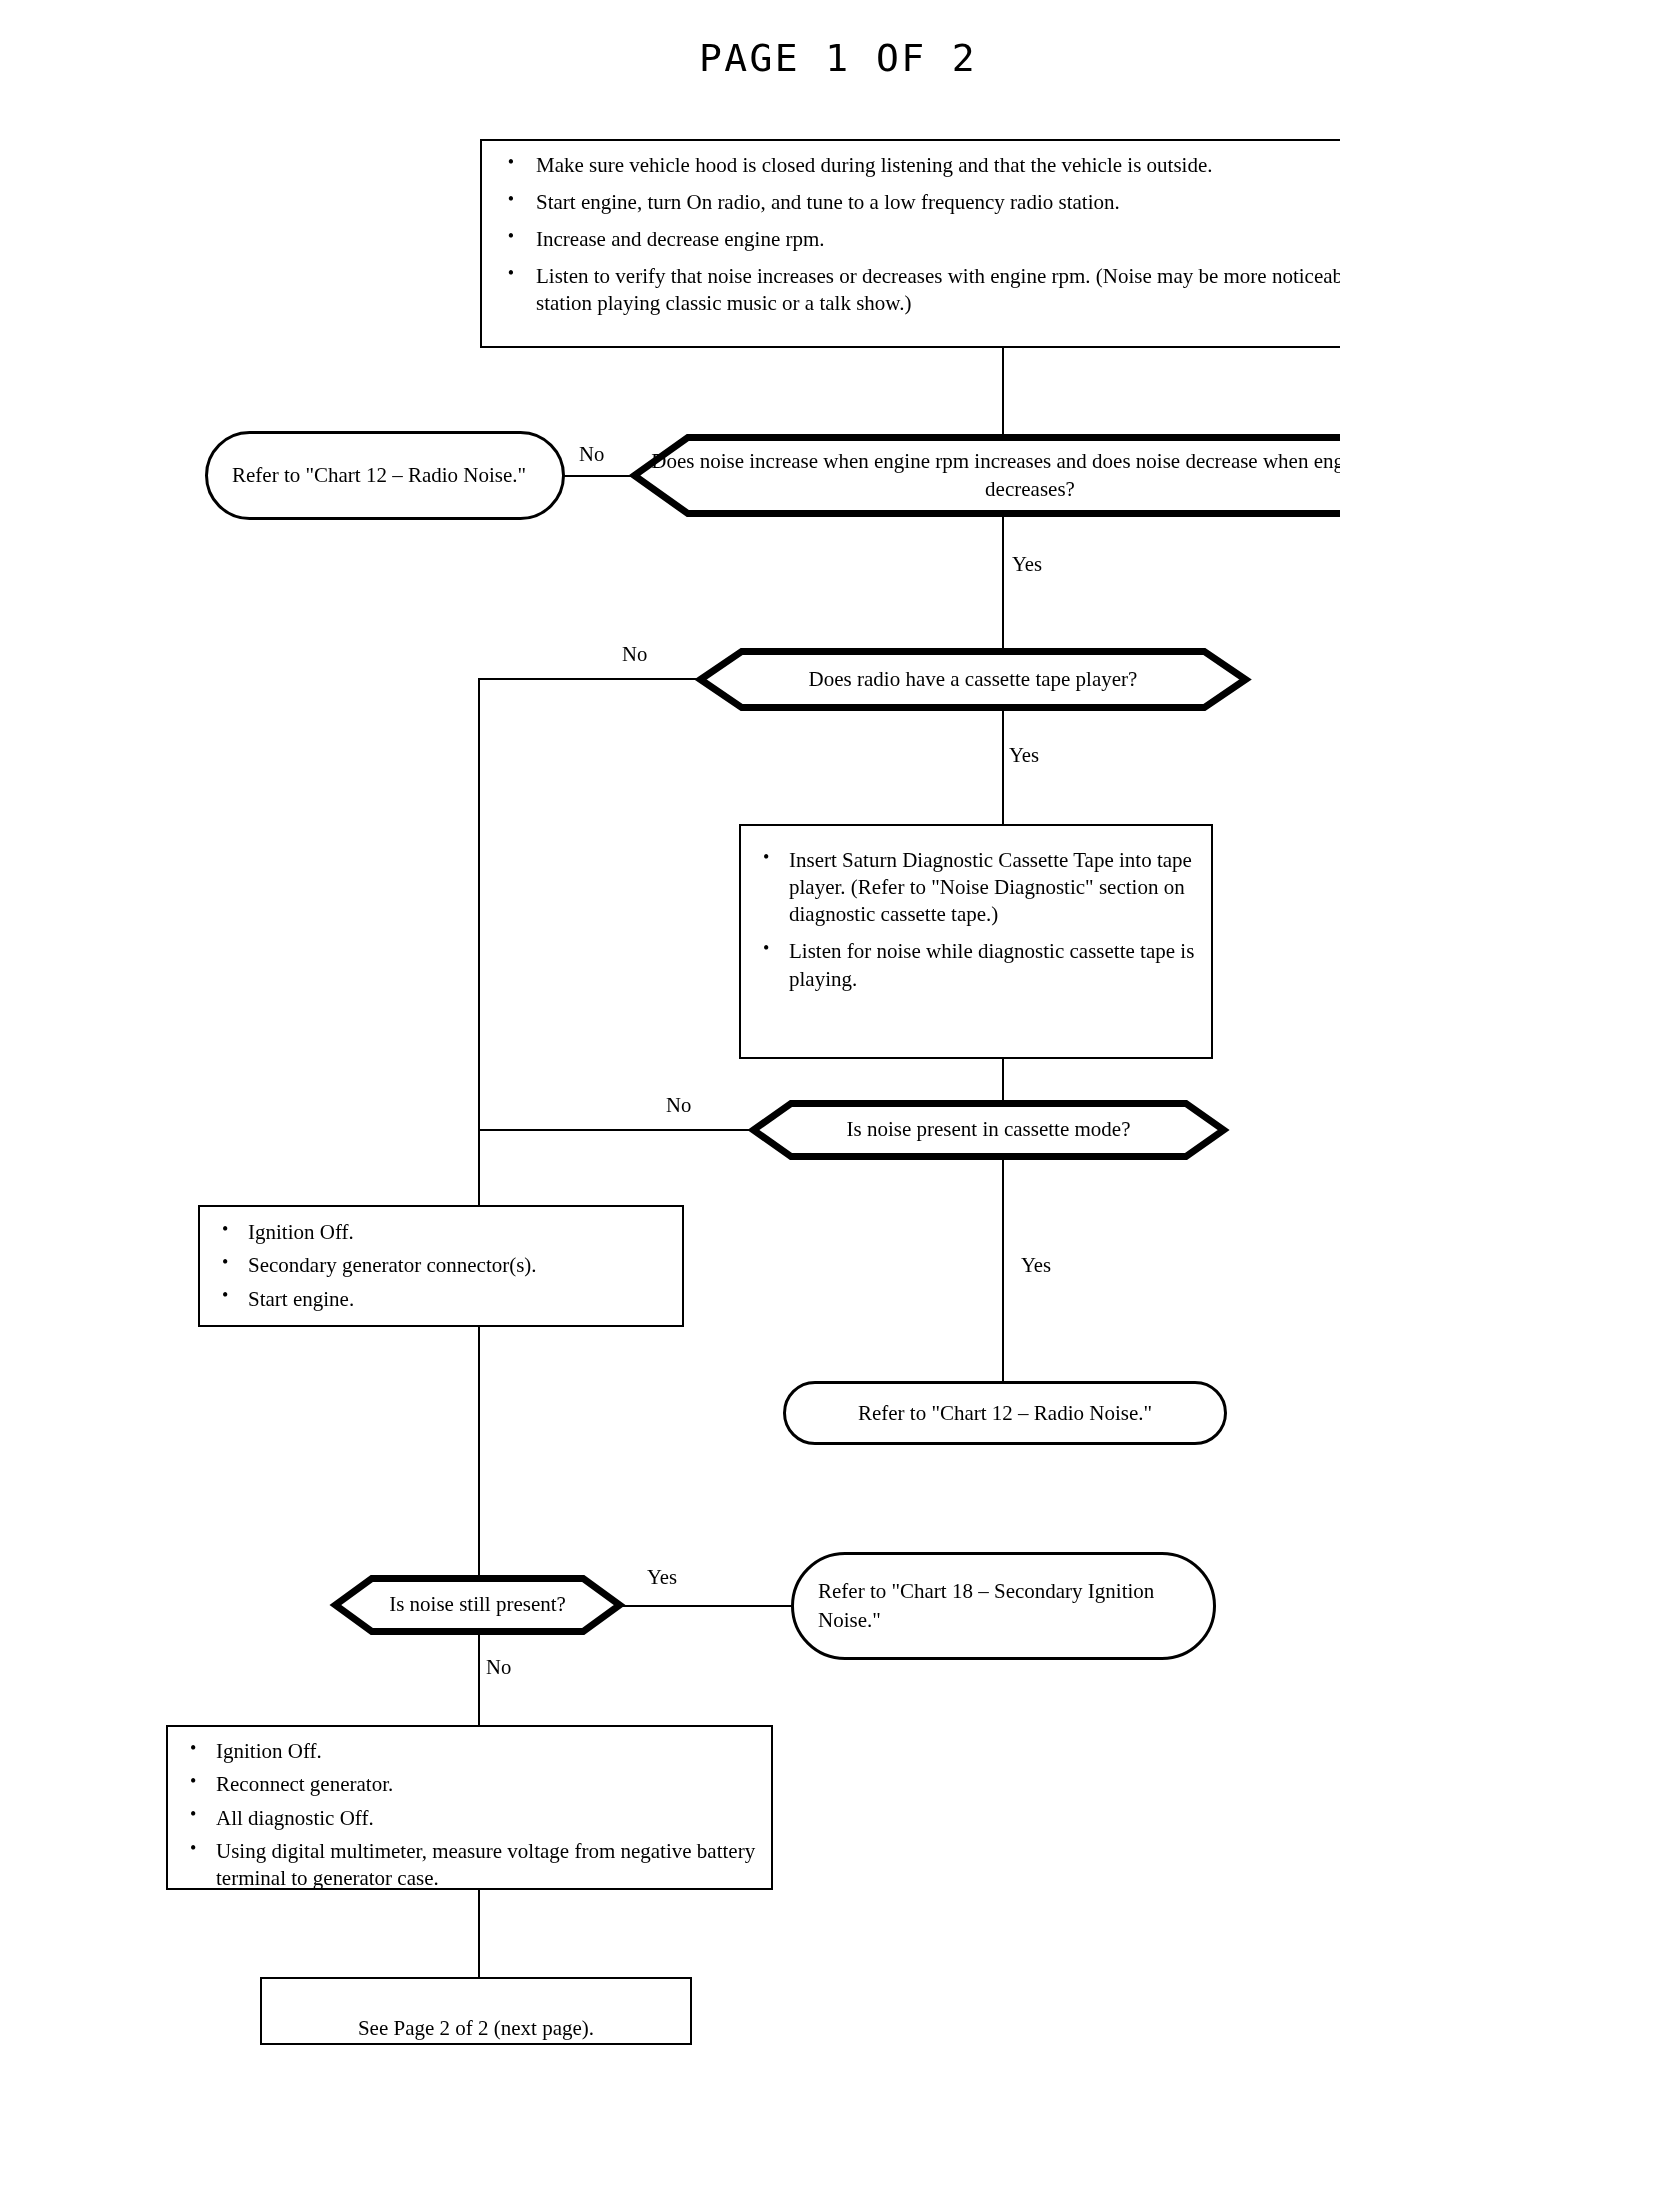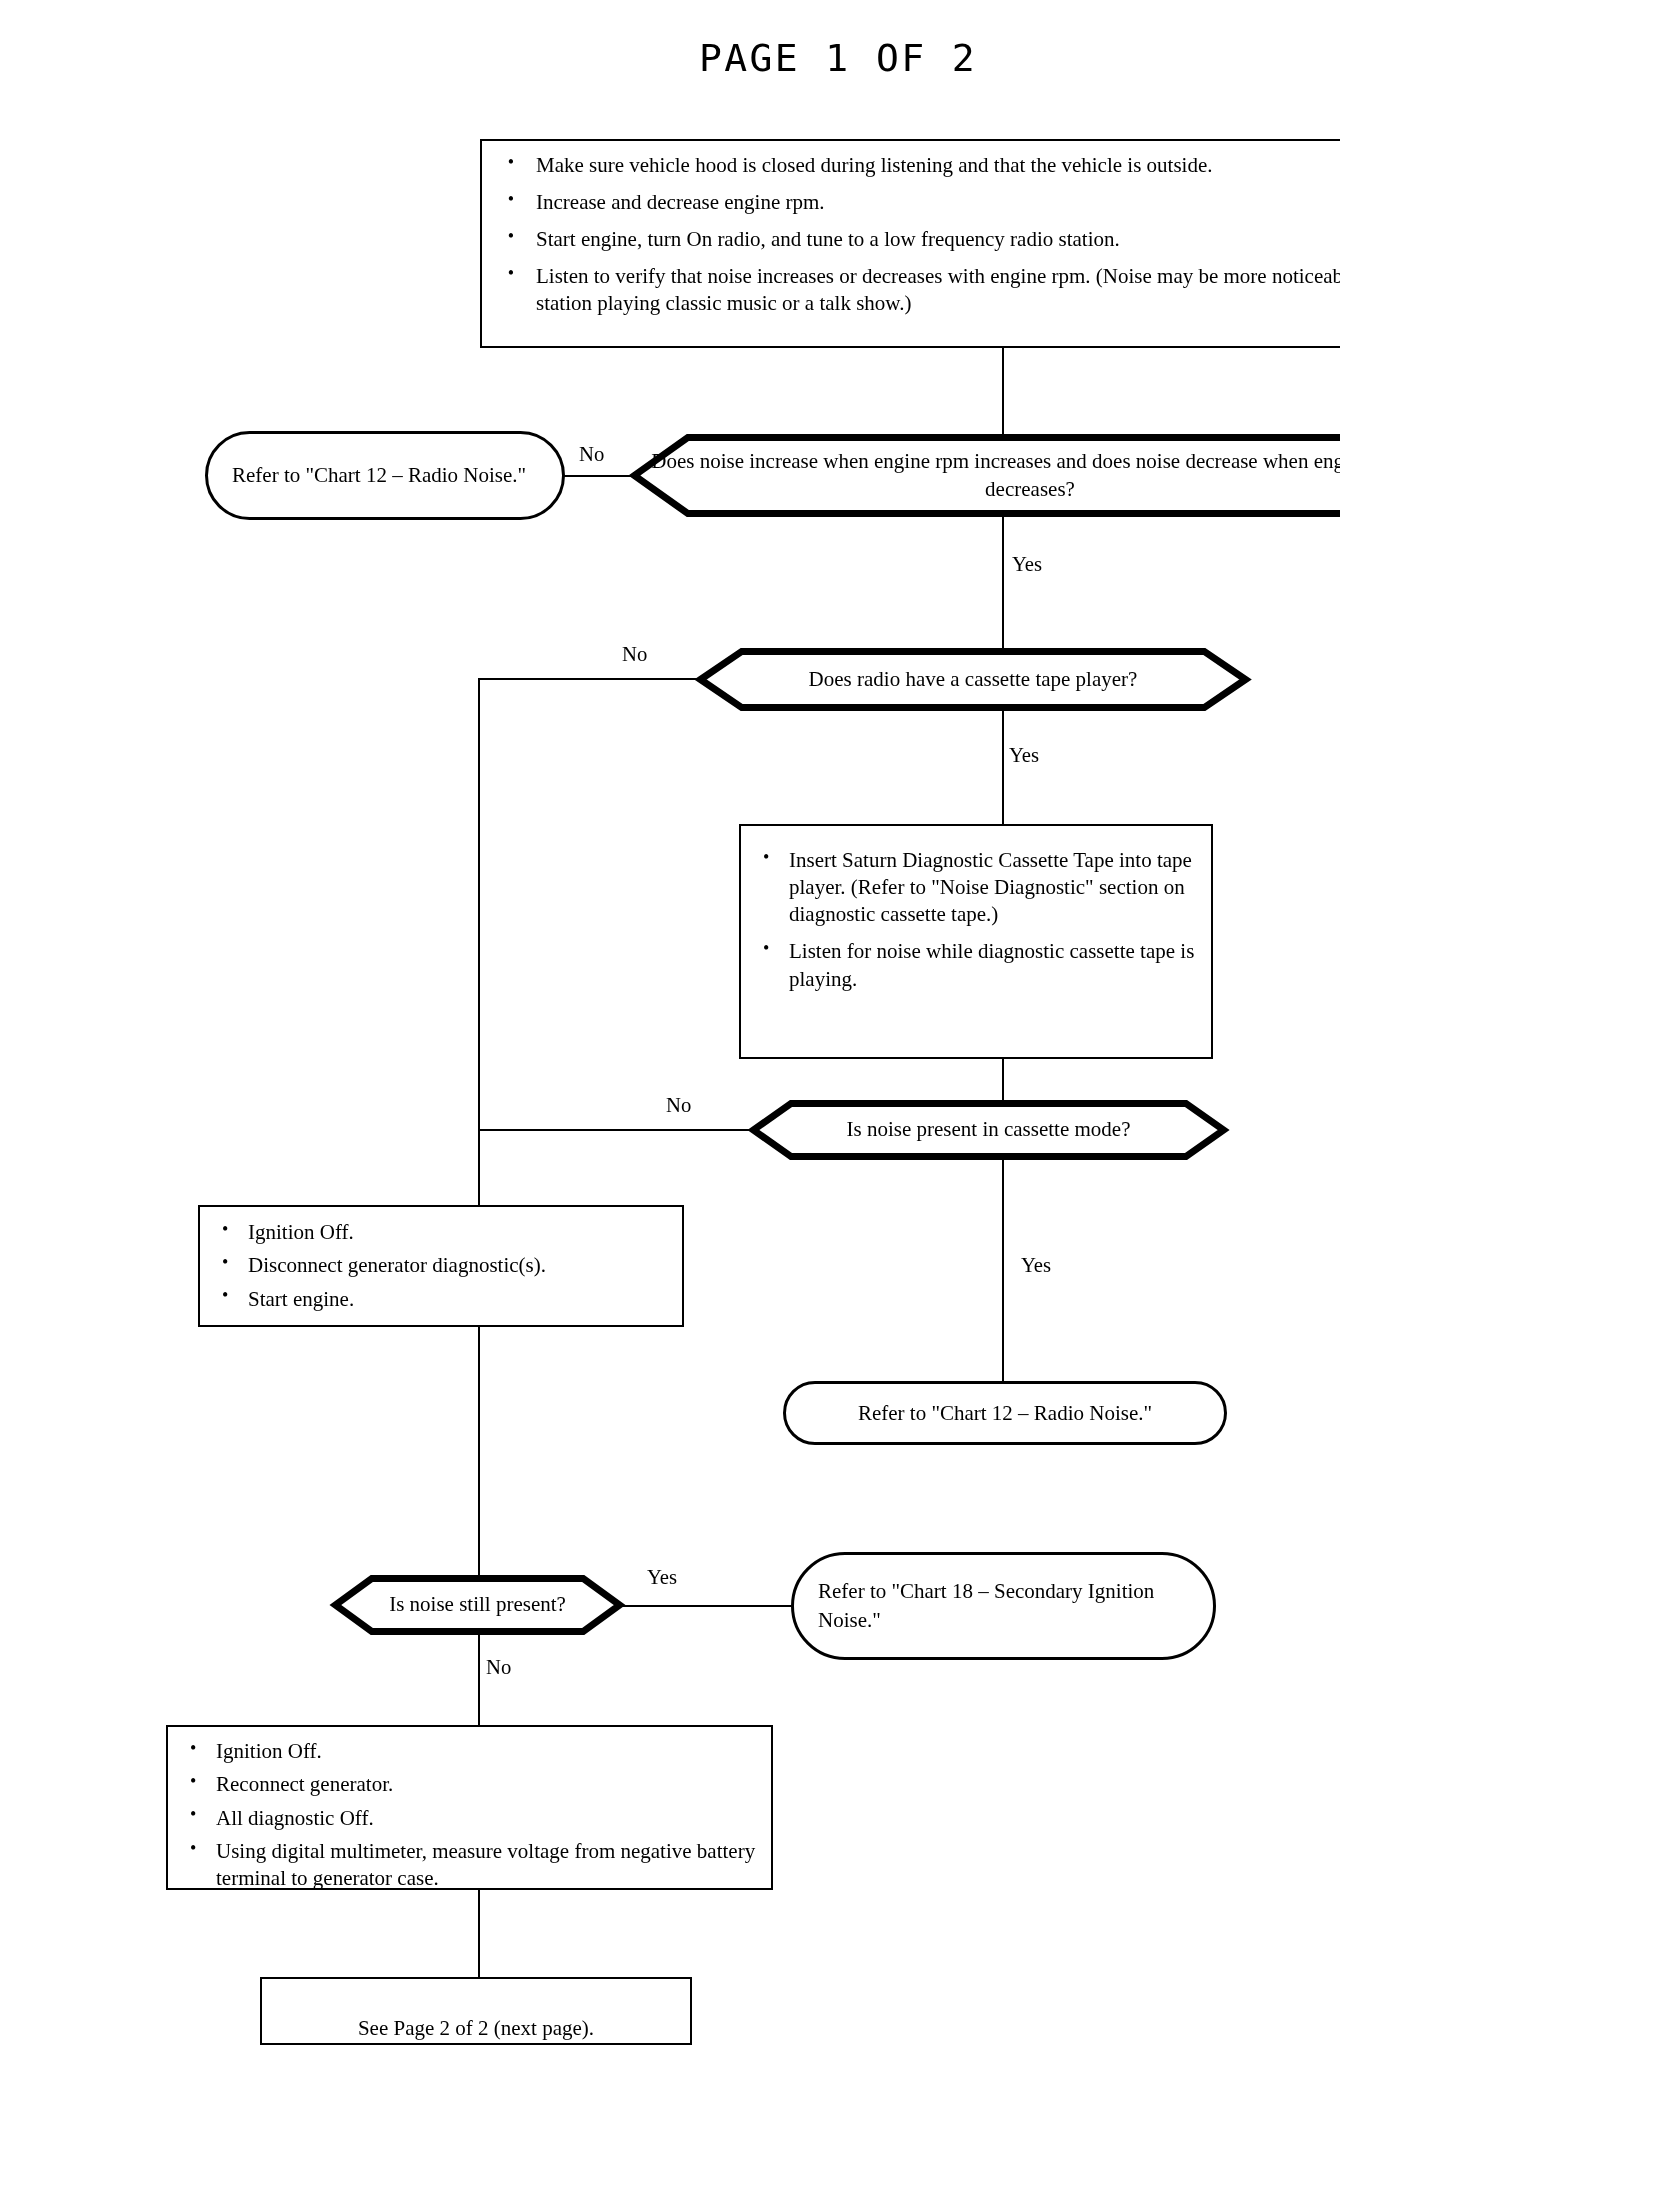--- a/index.html
+++ b/index.html
@@ -144,22 +144,22 @@
 <body>
 
 <div id="page">
 
   <div id="page-title">PAGE 1 OF 2</div>
 
   <div class="node proc" style="left:480px; top:139px; width:1022px; height:209px;">
     <div class="inner">
       <ul class="bullets">
         <li>Make sure vehicle hood is closed during listening and that the vehicle is outside.</li>
+        <li>Start engine, turn On radio, and tune to a low frequency radio station.</li>
         <li>Increase and decrease engine rpm.</li>
-        <li>Start engine, turn On radio, and tune to a low frequency radio station.</li>
         <li>Listen to verify that noise increases or decreases with engine rpm. (Noise may be more noticeable on a radio station playing classic music  or a talk show.)</li>
       </ul>
     </div>
   </div>
 
   <div class="vline" style="left:1002px; top:348px; height:89px;"></div>
 
   <div class="hex" style="left:632px; top:435px; width:796px; height:81px;">
     <svg viewBox="0 0 1310 134" preserveAspectRatio="none">
       <polygon points="92,4 1218,4 1306,67 1218,130 92,130 4,67" fill="#ffffff" stroke="#000000" stroke-width="7" vector-effect="non-scaling-stroke"></polygon>
@@ -213,21 +213,21 @@
   <div class="hline" style="left:478px; top:1129px; width:276px;"></div>
   <div class="elabel" style="left:666px; top:1095px;">No</div>
 
   <div class="vline" style="left:1002px; top:1159px; width:1.8px; height:222px;"></div>
   <div class="elabel" style="left:1021px; top:1255px;">Yes</div>
 
   <div class="node proc" style="left:198px; top:1205px; width:486px; height:122px;">
     <div class="inner" style="padding-top:12px;">
       <ul class="bullets tight narrow">
         <li>Ignition Off.</li>
-        <li>Disconnect generator diagnostic(s).</li>
+        <li>Secondary generator connector(s).</li>
         <li>Start engine.</li>
       </ul>
     </div>
   </div>
 
   <div class="vline" style="left:478px; top:1327px; width:1.8px; height:250px;"></div>
 
   <div class="term pill" style="left:783px; top:1381px; width:444px; height:64px;">
     <div class="termtext center">Refer to "Chart 12 – Radio Noise."</div>
   </div>

